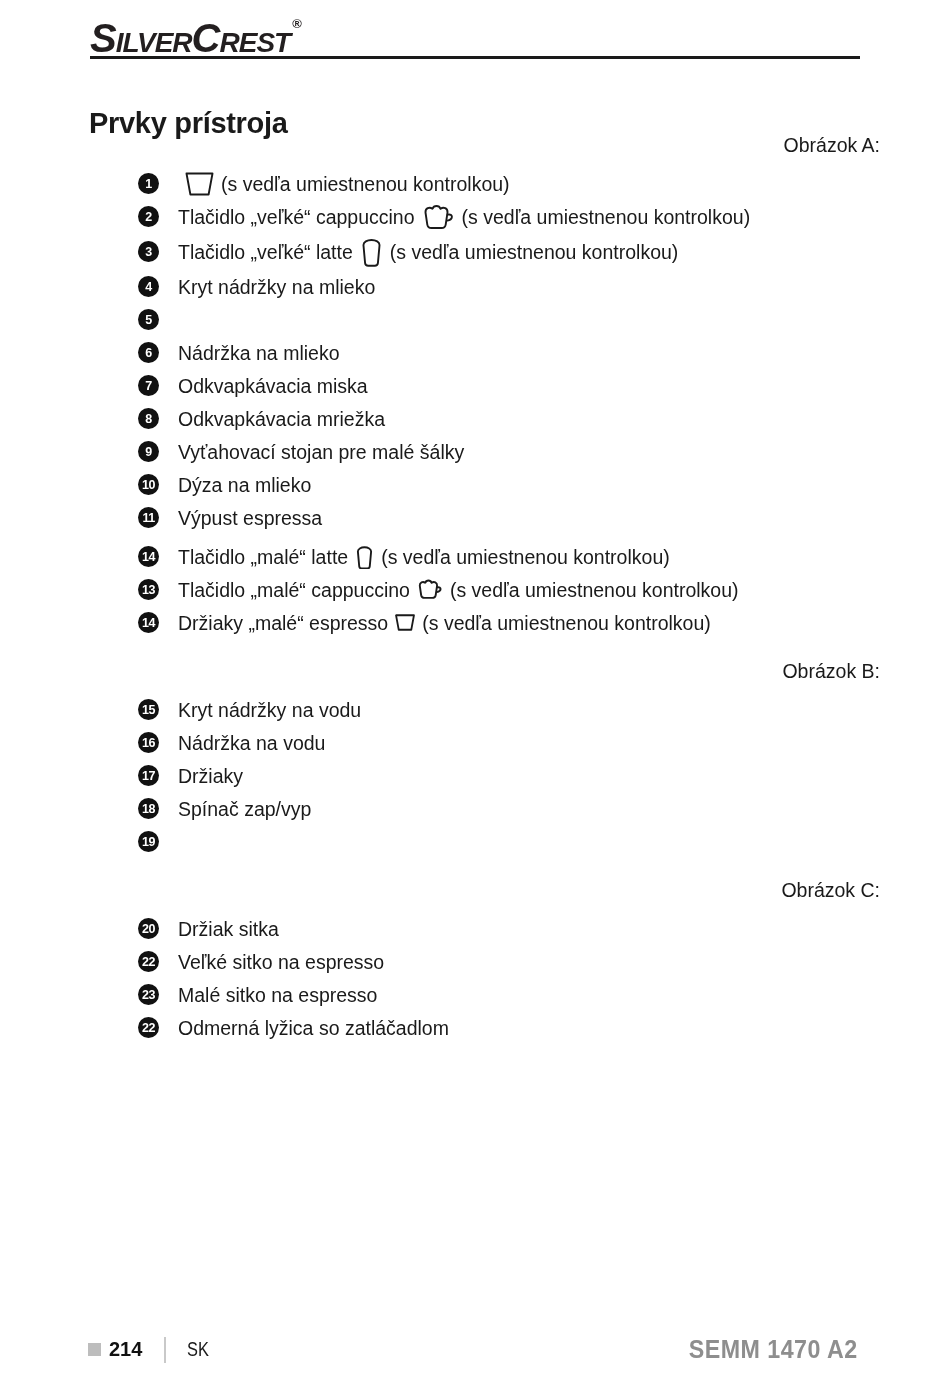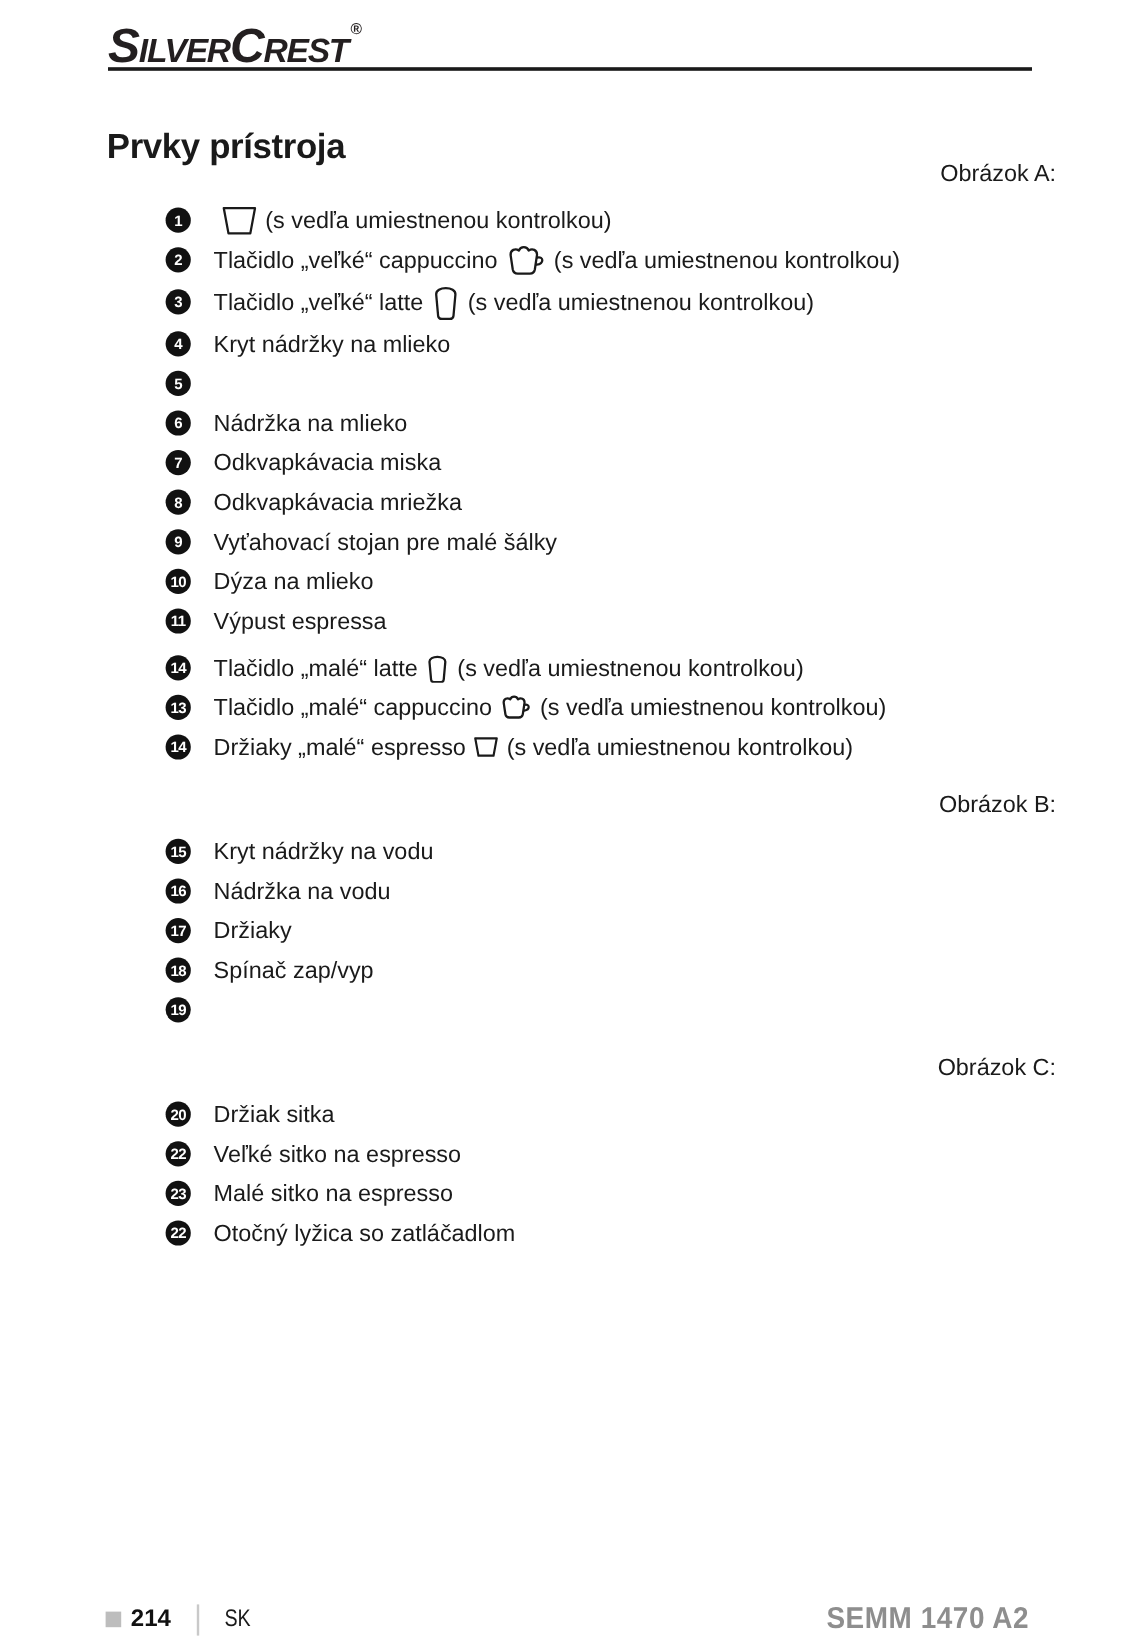--- a/index.html
+++ b/index.html
@@ -282,21 +282,21 @@
         </div>
         <div class="item">
           <span class="badge">23</span>
           <span class="itxt">
             <span>Malé sitko na espresso</span>
           </span>
         </div>
         <div class="item">
           <span class="badge">22</span>
           <span class="itxt">
-            <span>Otočný lyžica so zatláčadlom</span>
+            <span>Odmerná lyžica so zatláčadlom</span>
           </span>
         </div>
       </div>
     </div>
 
   <div class="footer">
     <div class="marker"></div>
     <div class="pnum">214</div>
     <div class="fdiv"></div>
     <div class="lang">SK</div>

